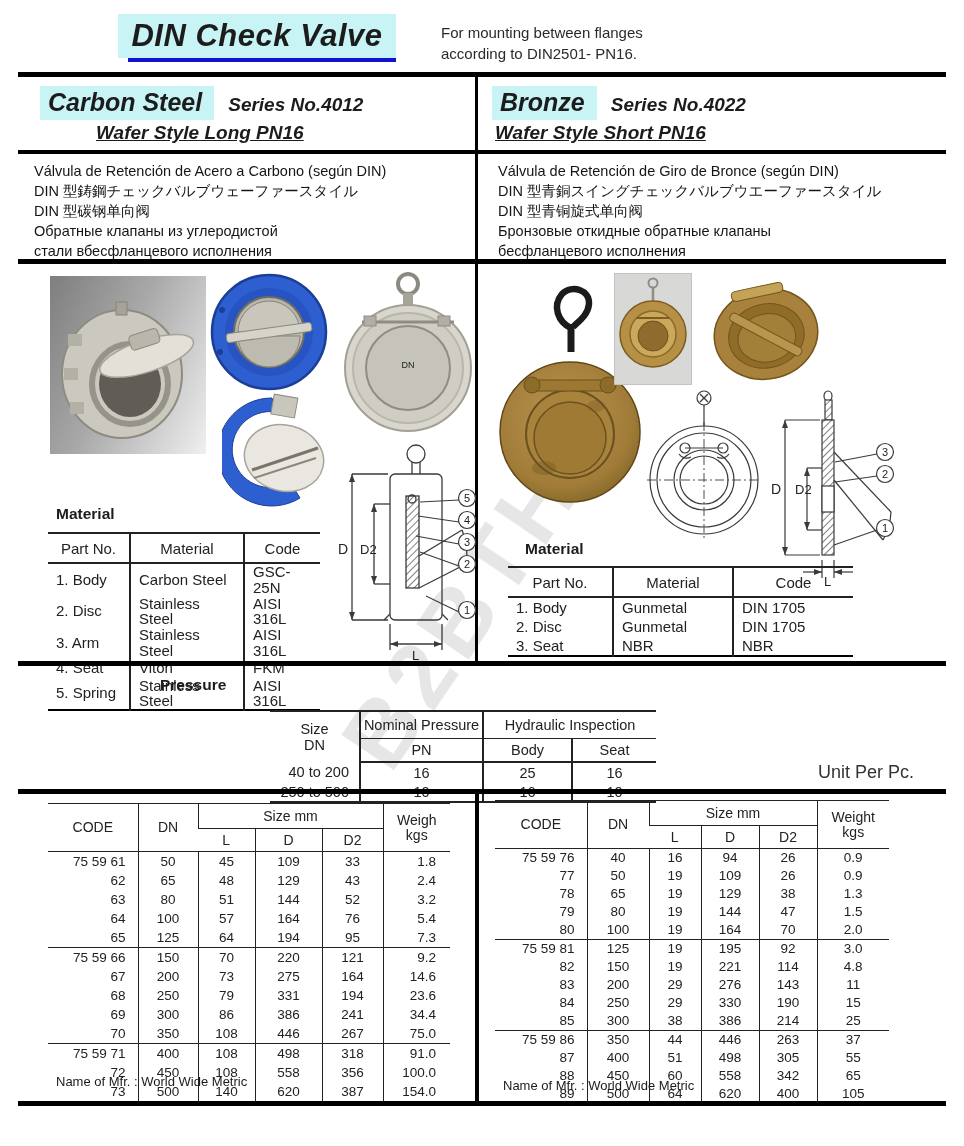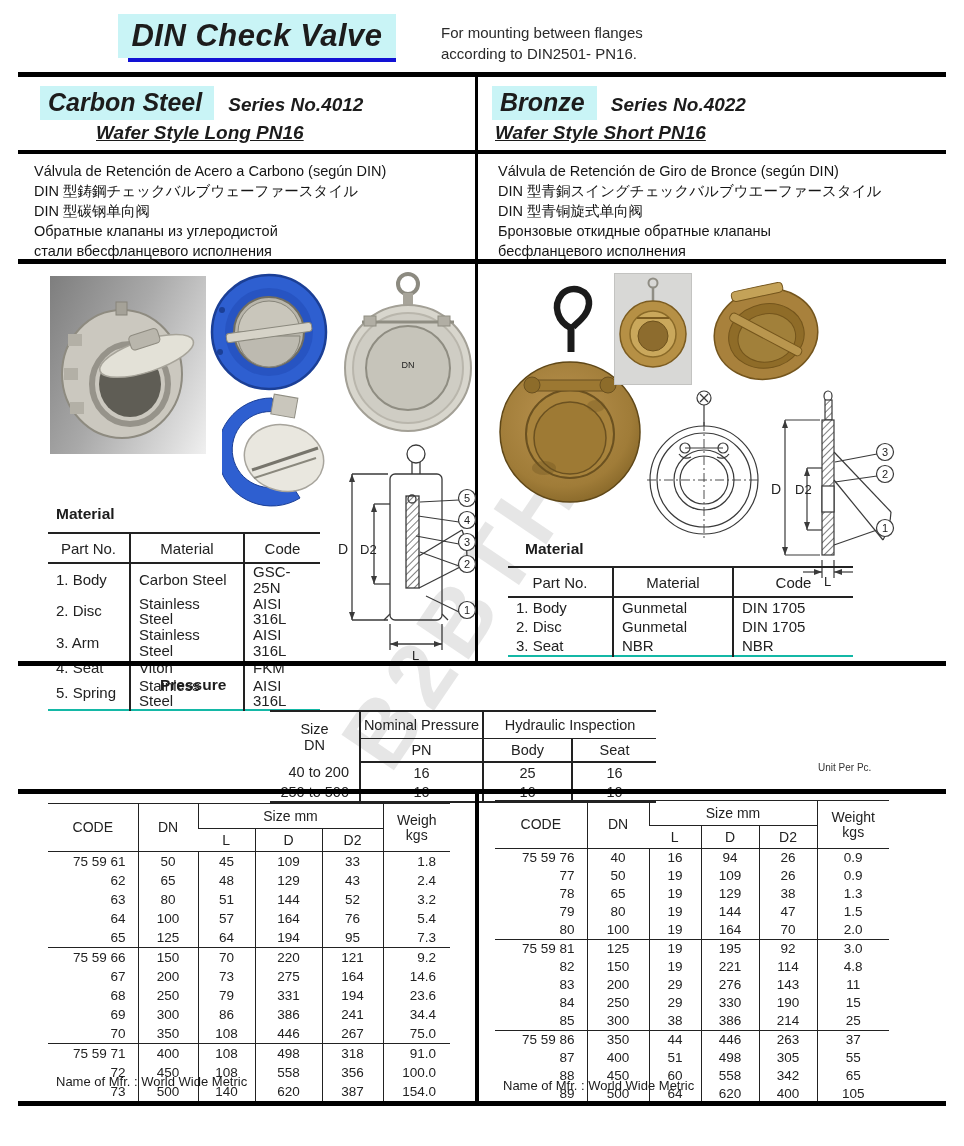--- a/index.html
+++ b/index.html
@@ -38,38 +38,38 @@
   .desc { position:absolute; top:161px; font-size:14.5px; line-height:20px; color:#151515; }
   #desc-left { left:34px; } #desc-right { left:498px; }
 
   
   .photo { position:absolute; }
   .photo svg { display:block; }
 
   
   .mat-title { position:absolute; font-size:15.5px; font-weight:bold; }
   table.mat { position:absolute; border-collapse:collapse; font-size:15px; color:#222;
-    border-top:2px solid #222; border-bottom:2px solid #14b8a6; }
+    border-top:2px solid #222; border-bottom:2px solid #000000; }
   table.mat th { font-weight:normal; height:26px; text-align:center; border-bottom:2px solid #222; }
   table.mat td { height:19px; text-align:left; padding:0 8px; line-height:1.05;margin-top:35px; }
   table.mat th + th, table.mat td + td { border-left:2px solid #222; }
 
   
   .press-label { position:absolute; left:160px; top:676px; font-size:15.5px; font-weight:bold; }
   table.press { position:absolute; left:270px; top:710px; border-collapse:collapse; font-size:14.5px; color:#222;
     border-top:2px solid #222; border-bottom:2px solid #222; }
   table.press th { font-weight:normal; text-align:center; }
   table.press thead tr:first-child th { height:24px; }
   table.press thead tr:first-child th.mid { border-bottom:1.5px solid #222; }
   table.press thead tr:last-child th { height:20px; border-bottom:2px solid #222; }
   table.press th.szdn { line-height:16px; }
   table.press th + th, table.press td + td, table.press th.cl, table.press td.cl { border-left:2px solid #222; }
   table.press tbody td { height:17px; text-align:center; }
   table.press tbody td:first-child { text-align:right; padding-right:10px; }
-  .unit-note { position:absolute; left:818px; top:762px; font-size:10px; color:#333; }
+  .unit-note { position:absolute; left:818px; top:762px; font-size:18px; color:#333; }
 
   
   table.dims { position:absolute; border-collapse:collapse; font-size:13.5px; color:#222;
     border-top:1.6px solid #222; border-bottom:1.6px solid #222; }
   table.dims th { font-weight:normal; font-size:14px; text-align:center; border-bottom:1.4px solid #222; }
   table.dims thead tr:first-child th { height:22px; line-height:15px; }
   table.dims thead tr:last-child th { height:20px; }
   table.dims th + th, table.dims td + td { border-left:1.4px solid #222; }
   table.dims tbody tr.group-start td { border-top:1.4px solid #222; }
   table.dims td { text-align:center; line-height:1; }

